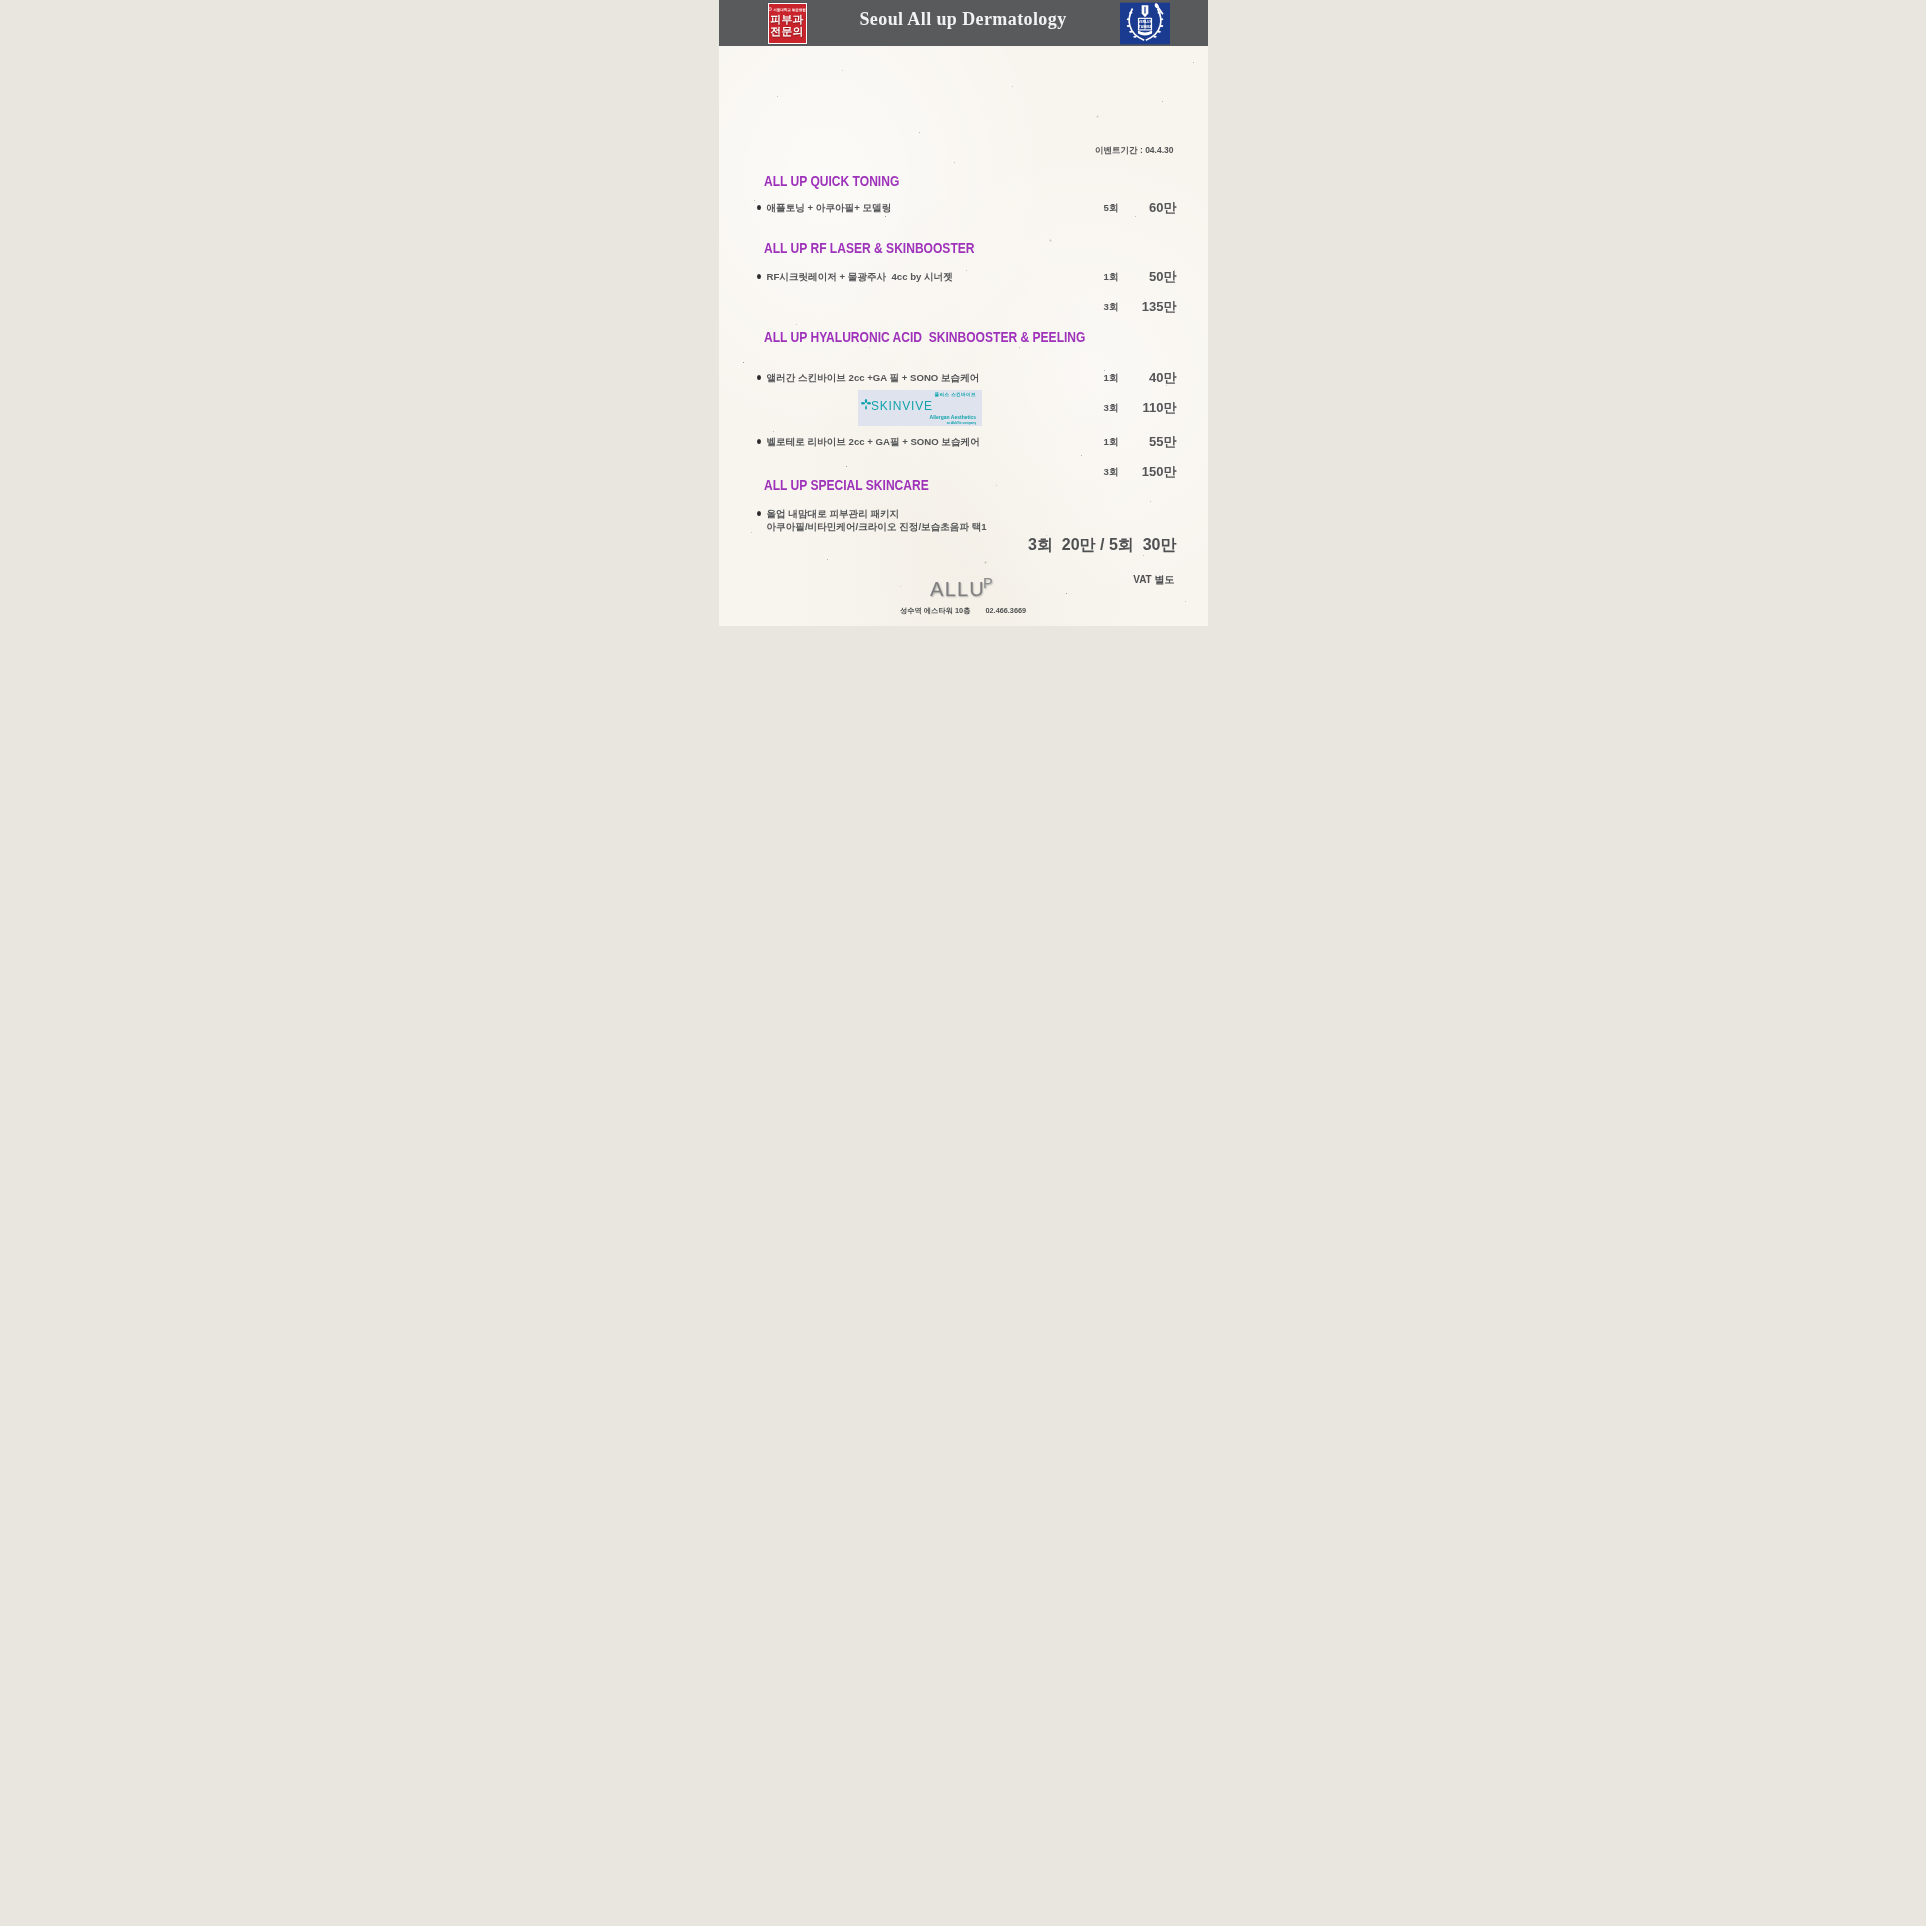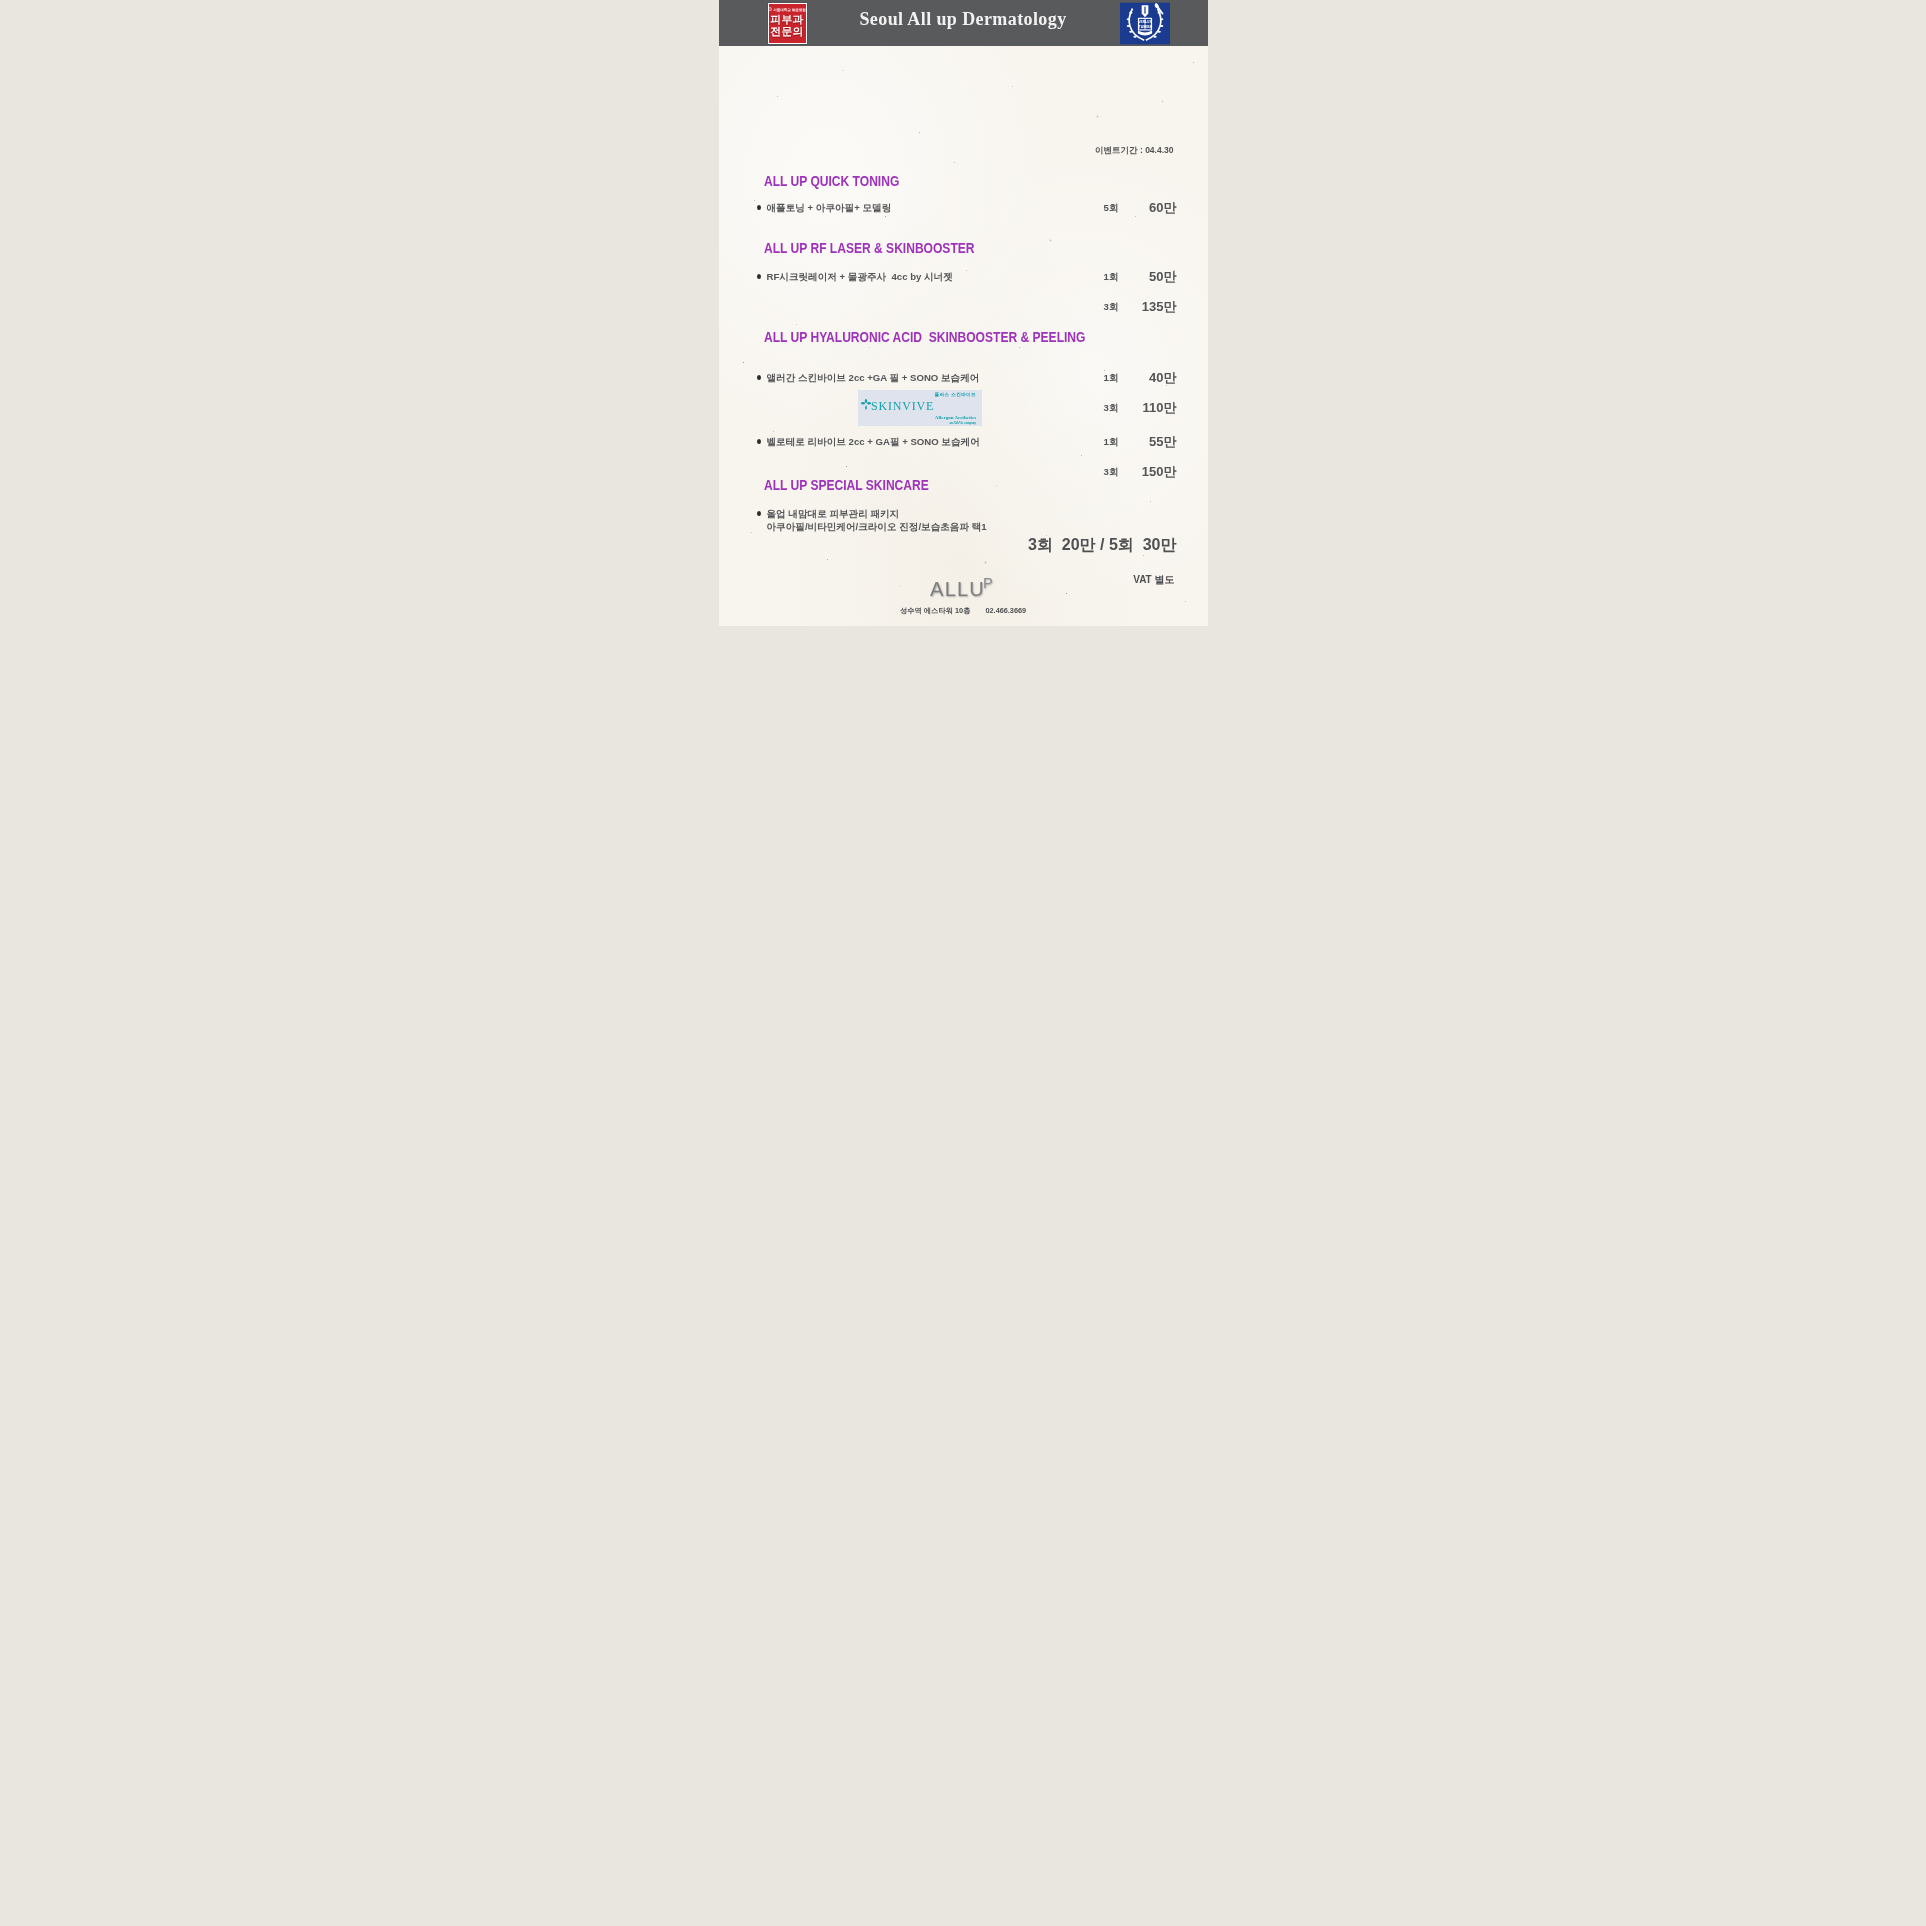--- a/index.html
+++ b/index.html
@@ -56,21 +56,21 @@
   .cnt{position:absolute;left:335px;top:0;width:65px;text-align:right;font-size:9.6px;
        line-height:14px;color:#545557;}
   .prc{position:absolute;left:401px;top:0;width:57px;text-align:right;font-size:13px;
        line-height:14px;color:#545557;}
   .r-item1{top:201px;} .r-item2{top:270px;} .r-x135{top:300px;}
   .r-item3{top:371px;} .r-x110{top:401px;} .r-item4{top:435px;} .r-x150{top:465px;}
   .r-item5a{top:507px;} .r-item5b{top:520px;}
   .pline{position:absolute;top:535px;left:308px;width:150px;text-align:right;
          font-size:16px;font-weight:800;color:#4f5052;white-space:pre;}
   
-  .skbox{position:absolute;left:139px;top:390px;width:124px;height:36px;background:#dee3ed;font-family:Liberation Serif, serif;}
+  .skbox{position:absolute;left:139px;top:390px;width:124px;height:36px;background:#dee3ed;}
   .sk-tag{position:absolute;top:1.9px;right:5.4px;font-size:4.6px;font-weight:700;color:#14a3ac;
           letter-spacing:0.4px;}
   .sk-brand{position:absolute;top:9.2px;left:3.1px;display:flex;align-items:center;gap:0.4px;
             font-size:12px;color:#14a3ac;letter-spacing:0.8px;font-weight:400;}
   .sk-company{position:absolute;bottom:5.8px;right:5.4px;font-size:5px;font-weight:700;color:#14a3ac;}
   .sk-sub{position:absolute;bottom:1.2px;right:5.4px;font-size:3.1px;font-weight:700;color:#14a3ac;}
   
   .vat{position:absolute;top:573px;left:381px;width:75px;text-align:right;font-size:10px;
        font-weight:800;color:#4f5052;}
   .flogo{position:absolute;top:578px;left:0;width:100%;text-align:center;color:#7f7f82;

